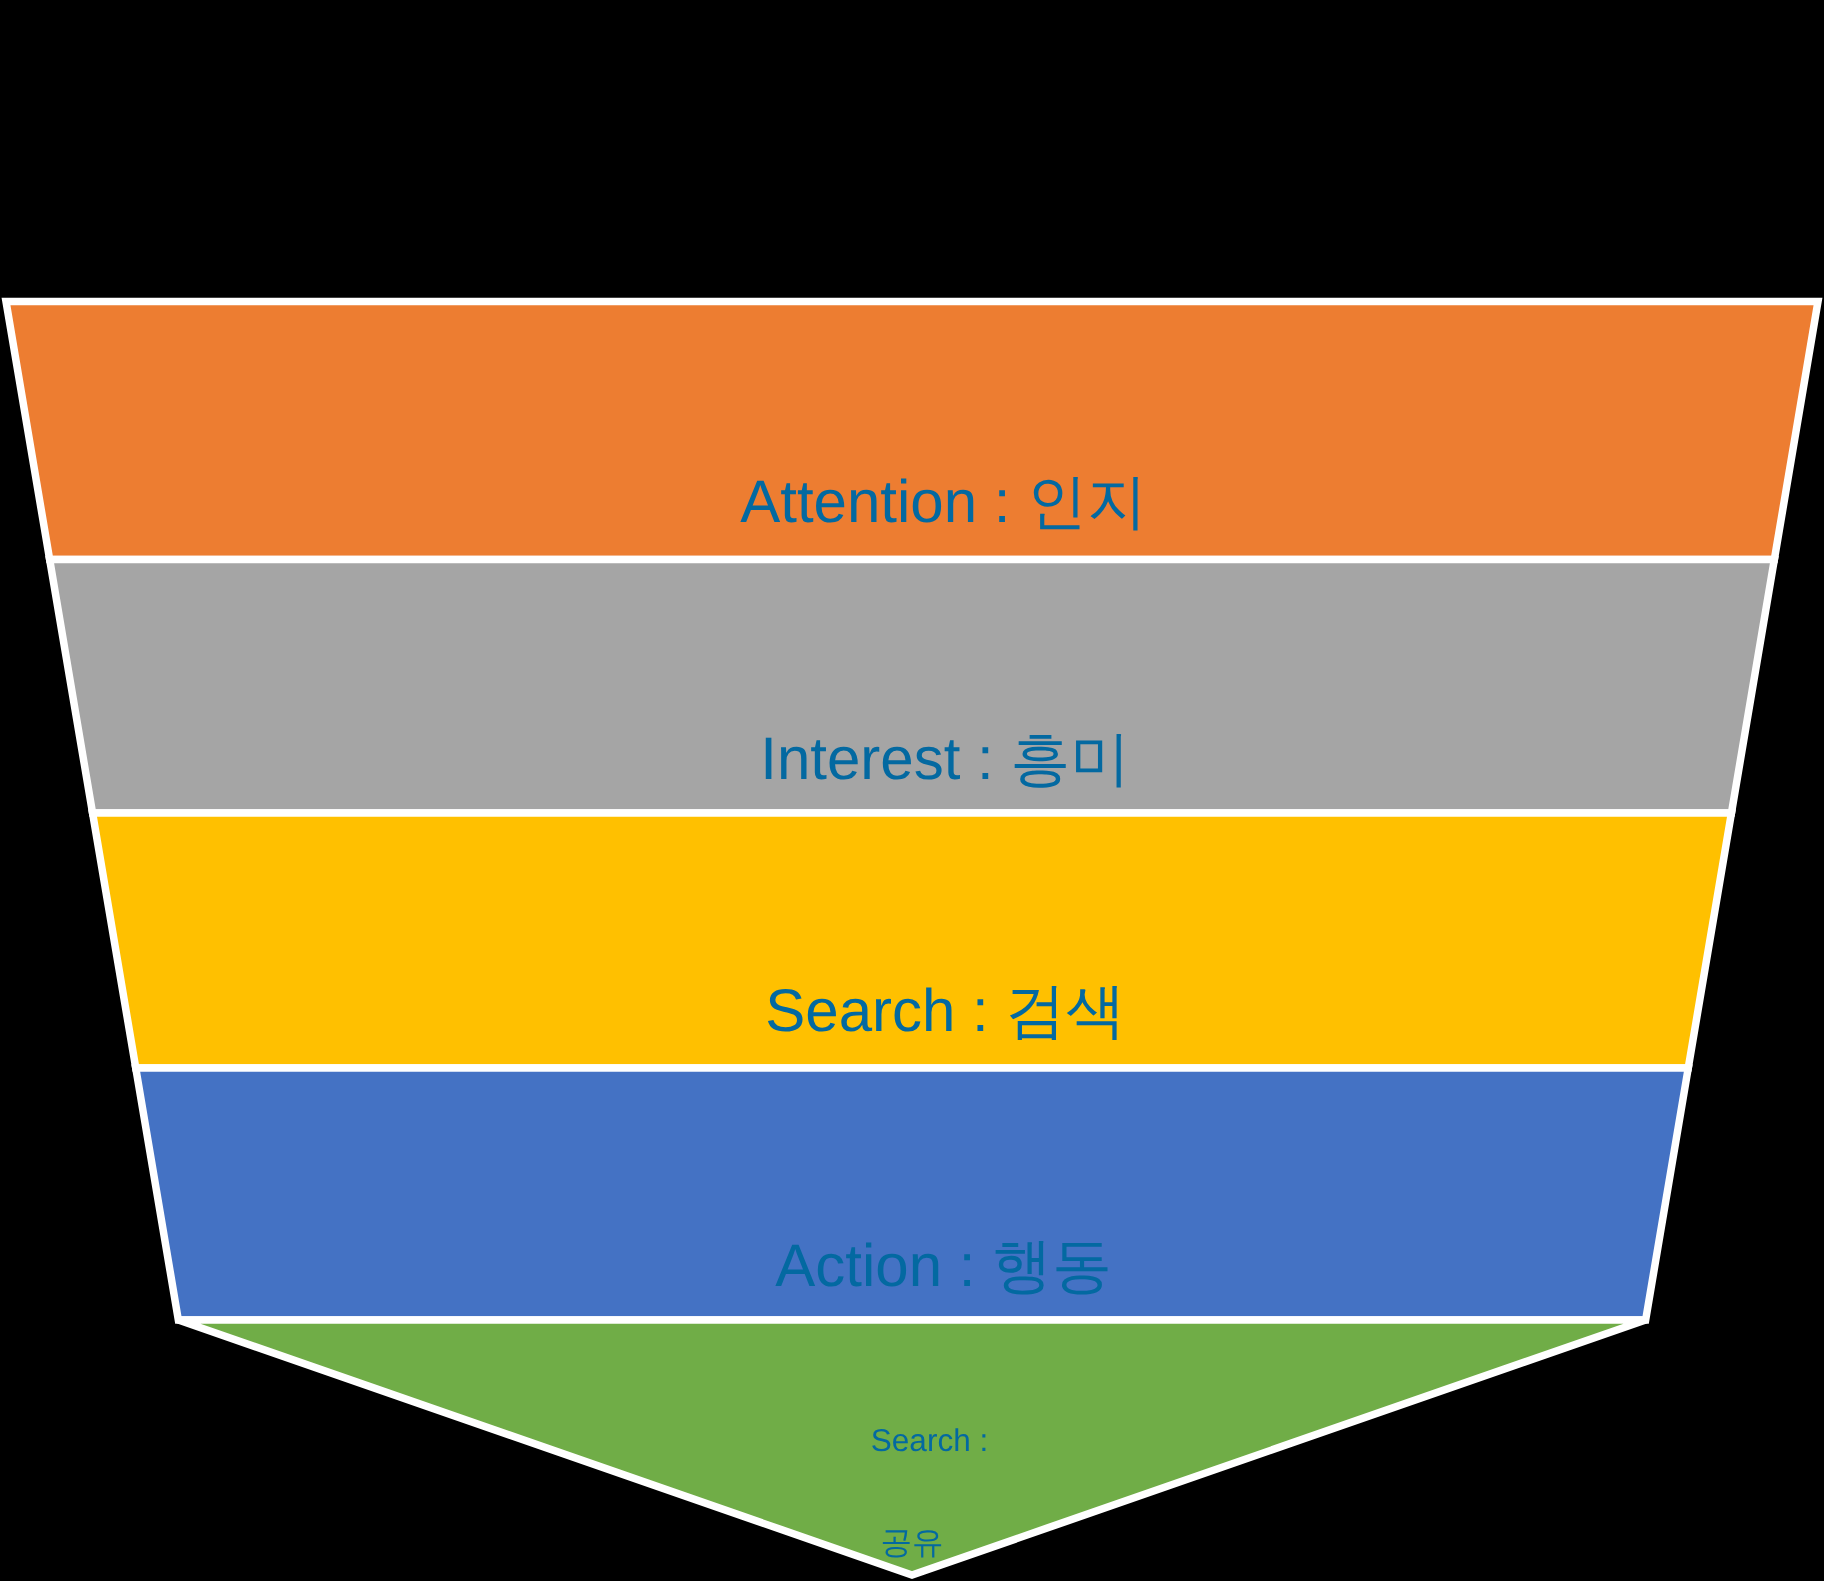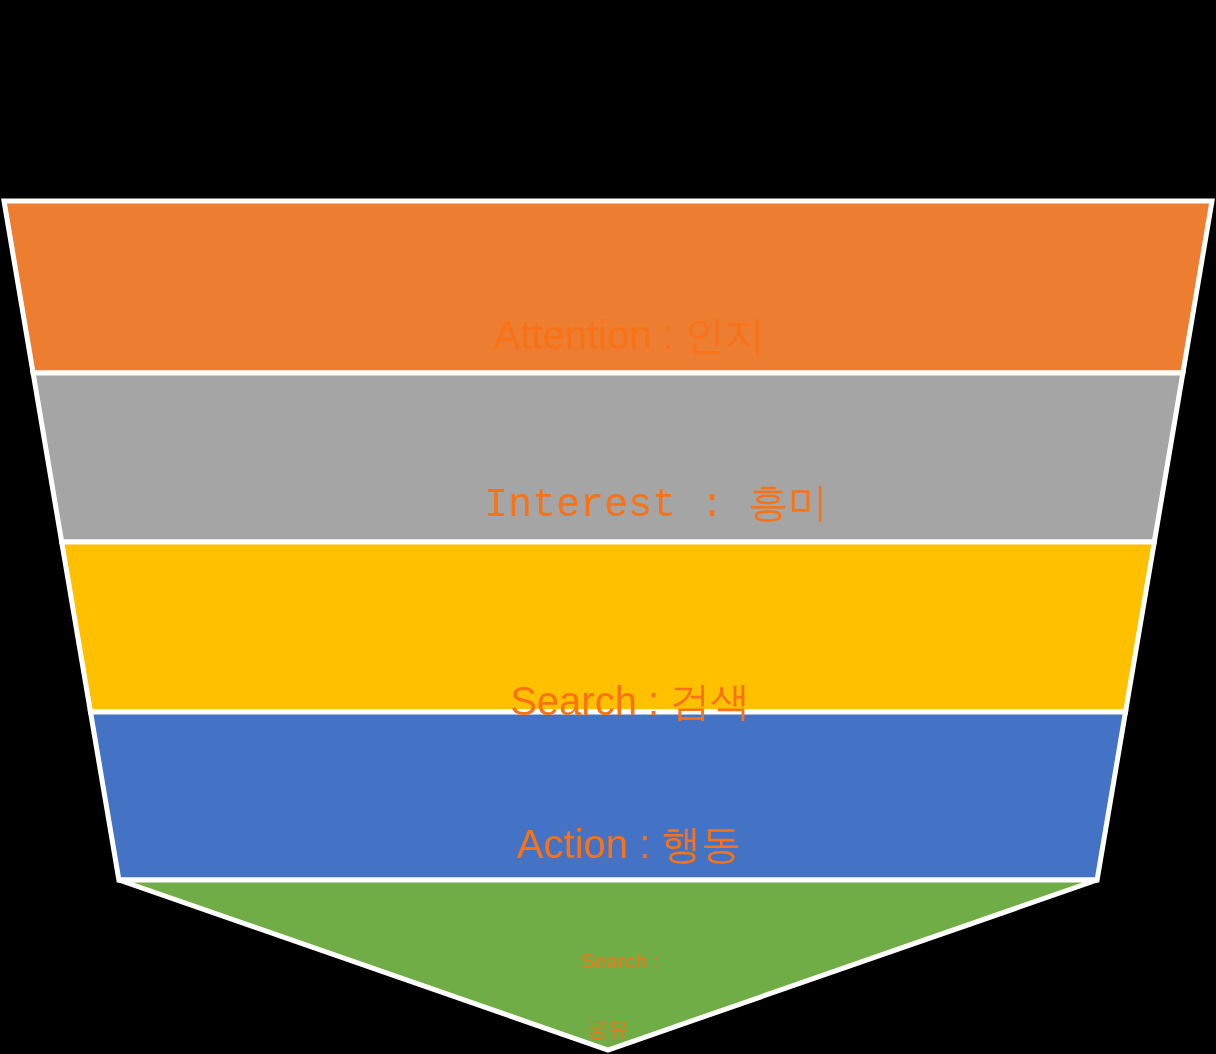--- a/index.html
+++ b/index.html
@@ -26,33 +26,33 @@
     top: 0;
     width: 1216px;
     height: 1054px;
     display: block;
   }
   .stage-label {
     position: absolute;
     left: 0;
     width: 1216px;
     text-align: center;
-    color: #f97316;
+    color: #0369a1;
     font-family: "Liberation Sans", sans-serif;
     font-weight: 400;
     line-height: 1.15;
     white-space: pre;
     pointer-events: none;
   }
   .stage-label.big   { font-size: 40px; }
   .stage-label.small { font-size: 21px; }
 
   #label-attention { top: 266px; }
-  #label-interest  { top: 437px; font-family: Liberation Mono, monospace; }
-  #label-search    { top: 632px; }
+  #label-interest  { top: 437px; }
+  #label-search    { top: 605px; }
   #label-action    { top: 775px; text-align: center; }
   #label-share     { top: 925px; }
   #label-share .line2 { display: block; margin-top: 20px; }
 </style>
 </head>
 <body>
 
 <div id="funnel-diagram">
 
   <svg id="funnel-svg" viewBox="0 0 1216 1054" width="1216" height="1054" xmlns="http://www.w3.org/2000/svg">

